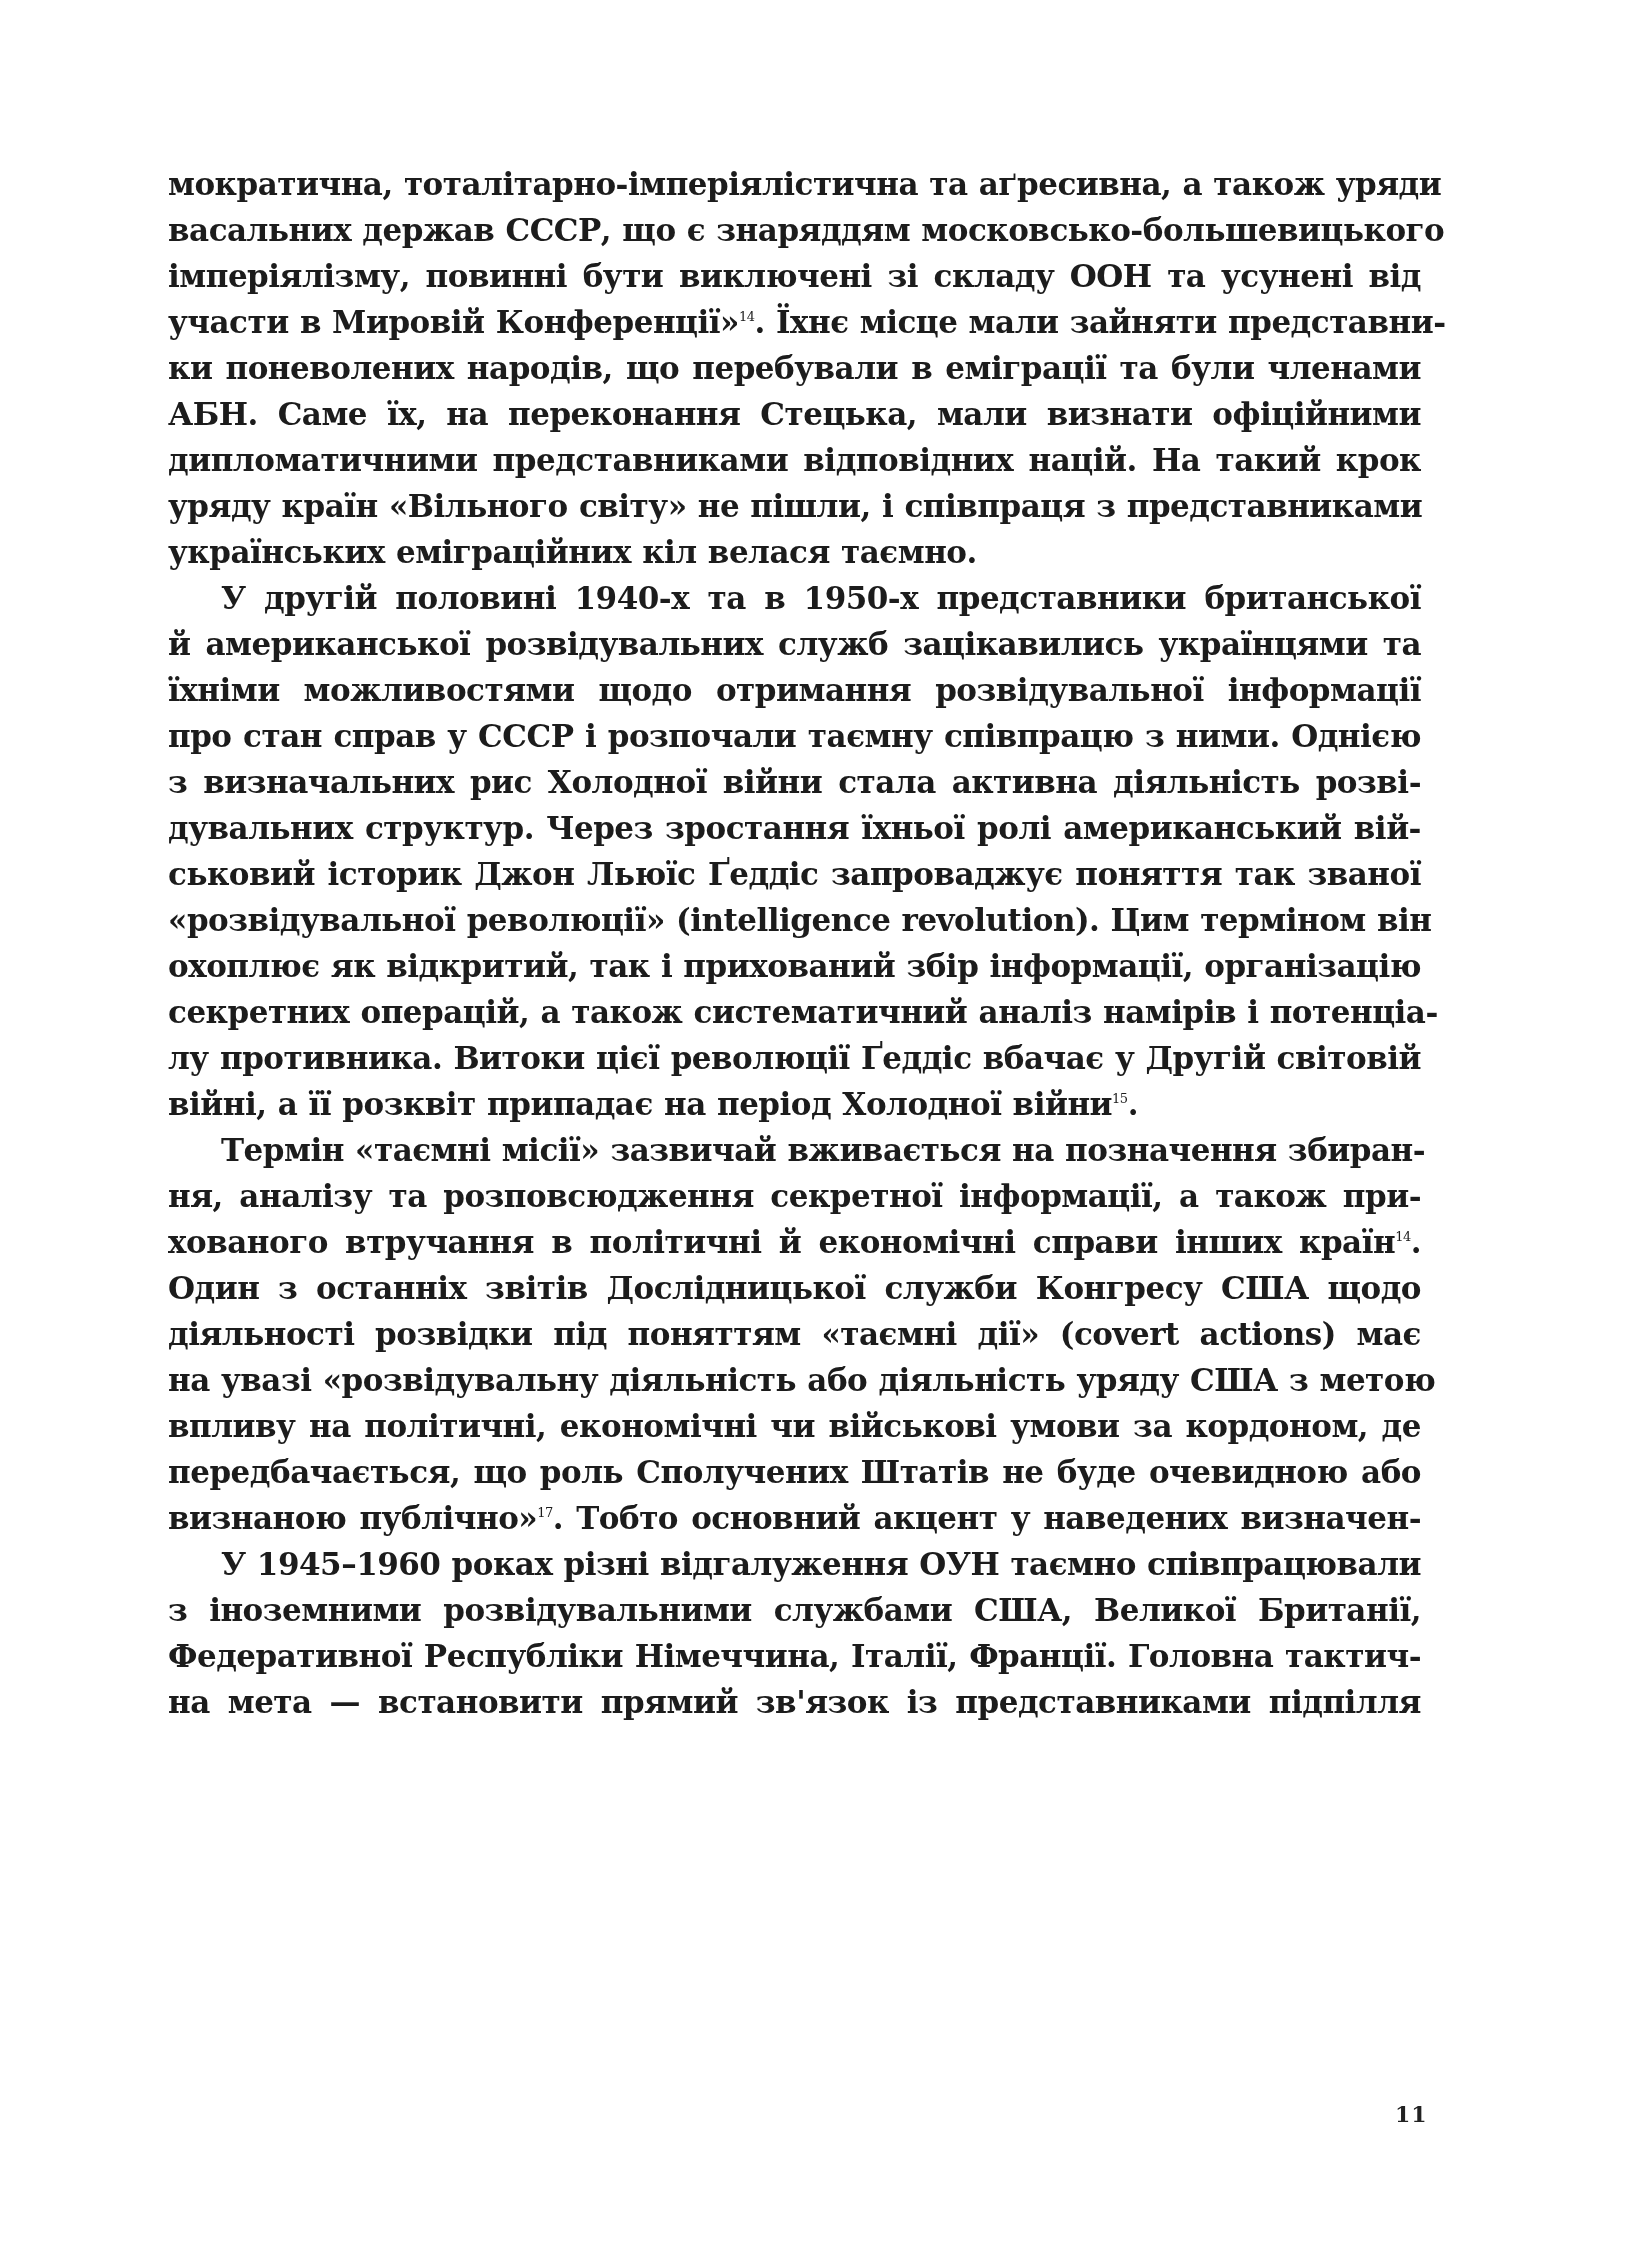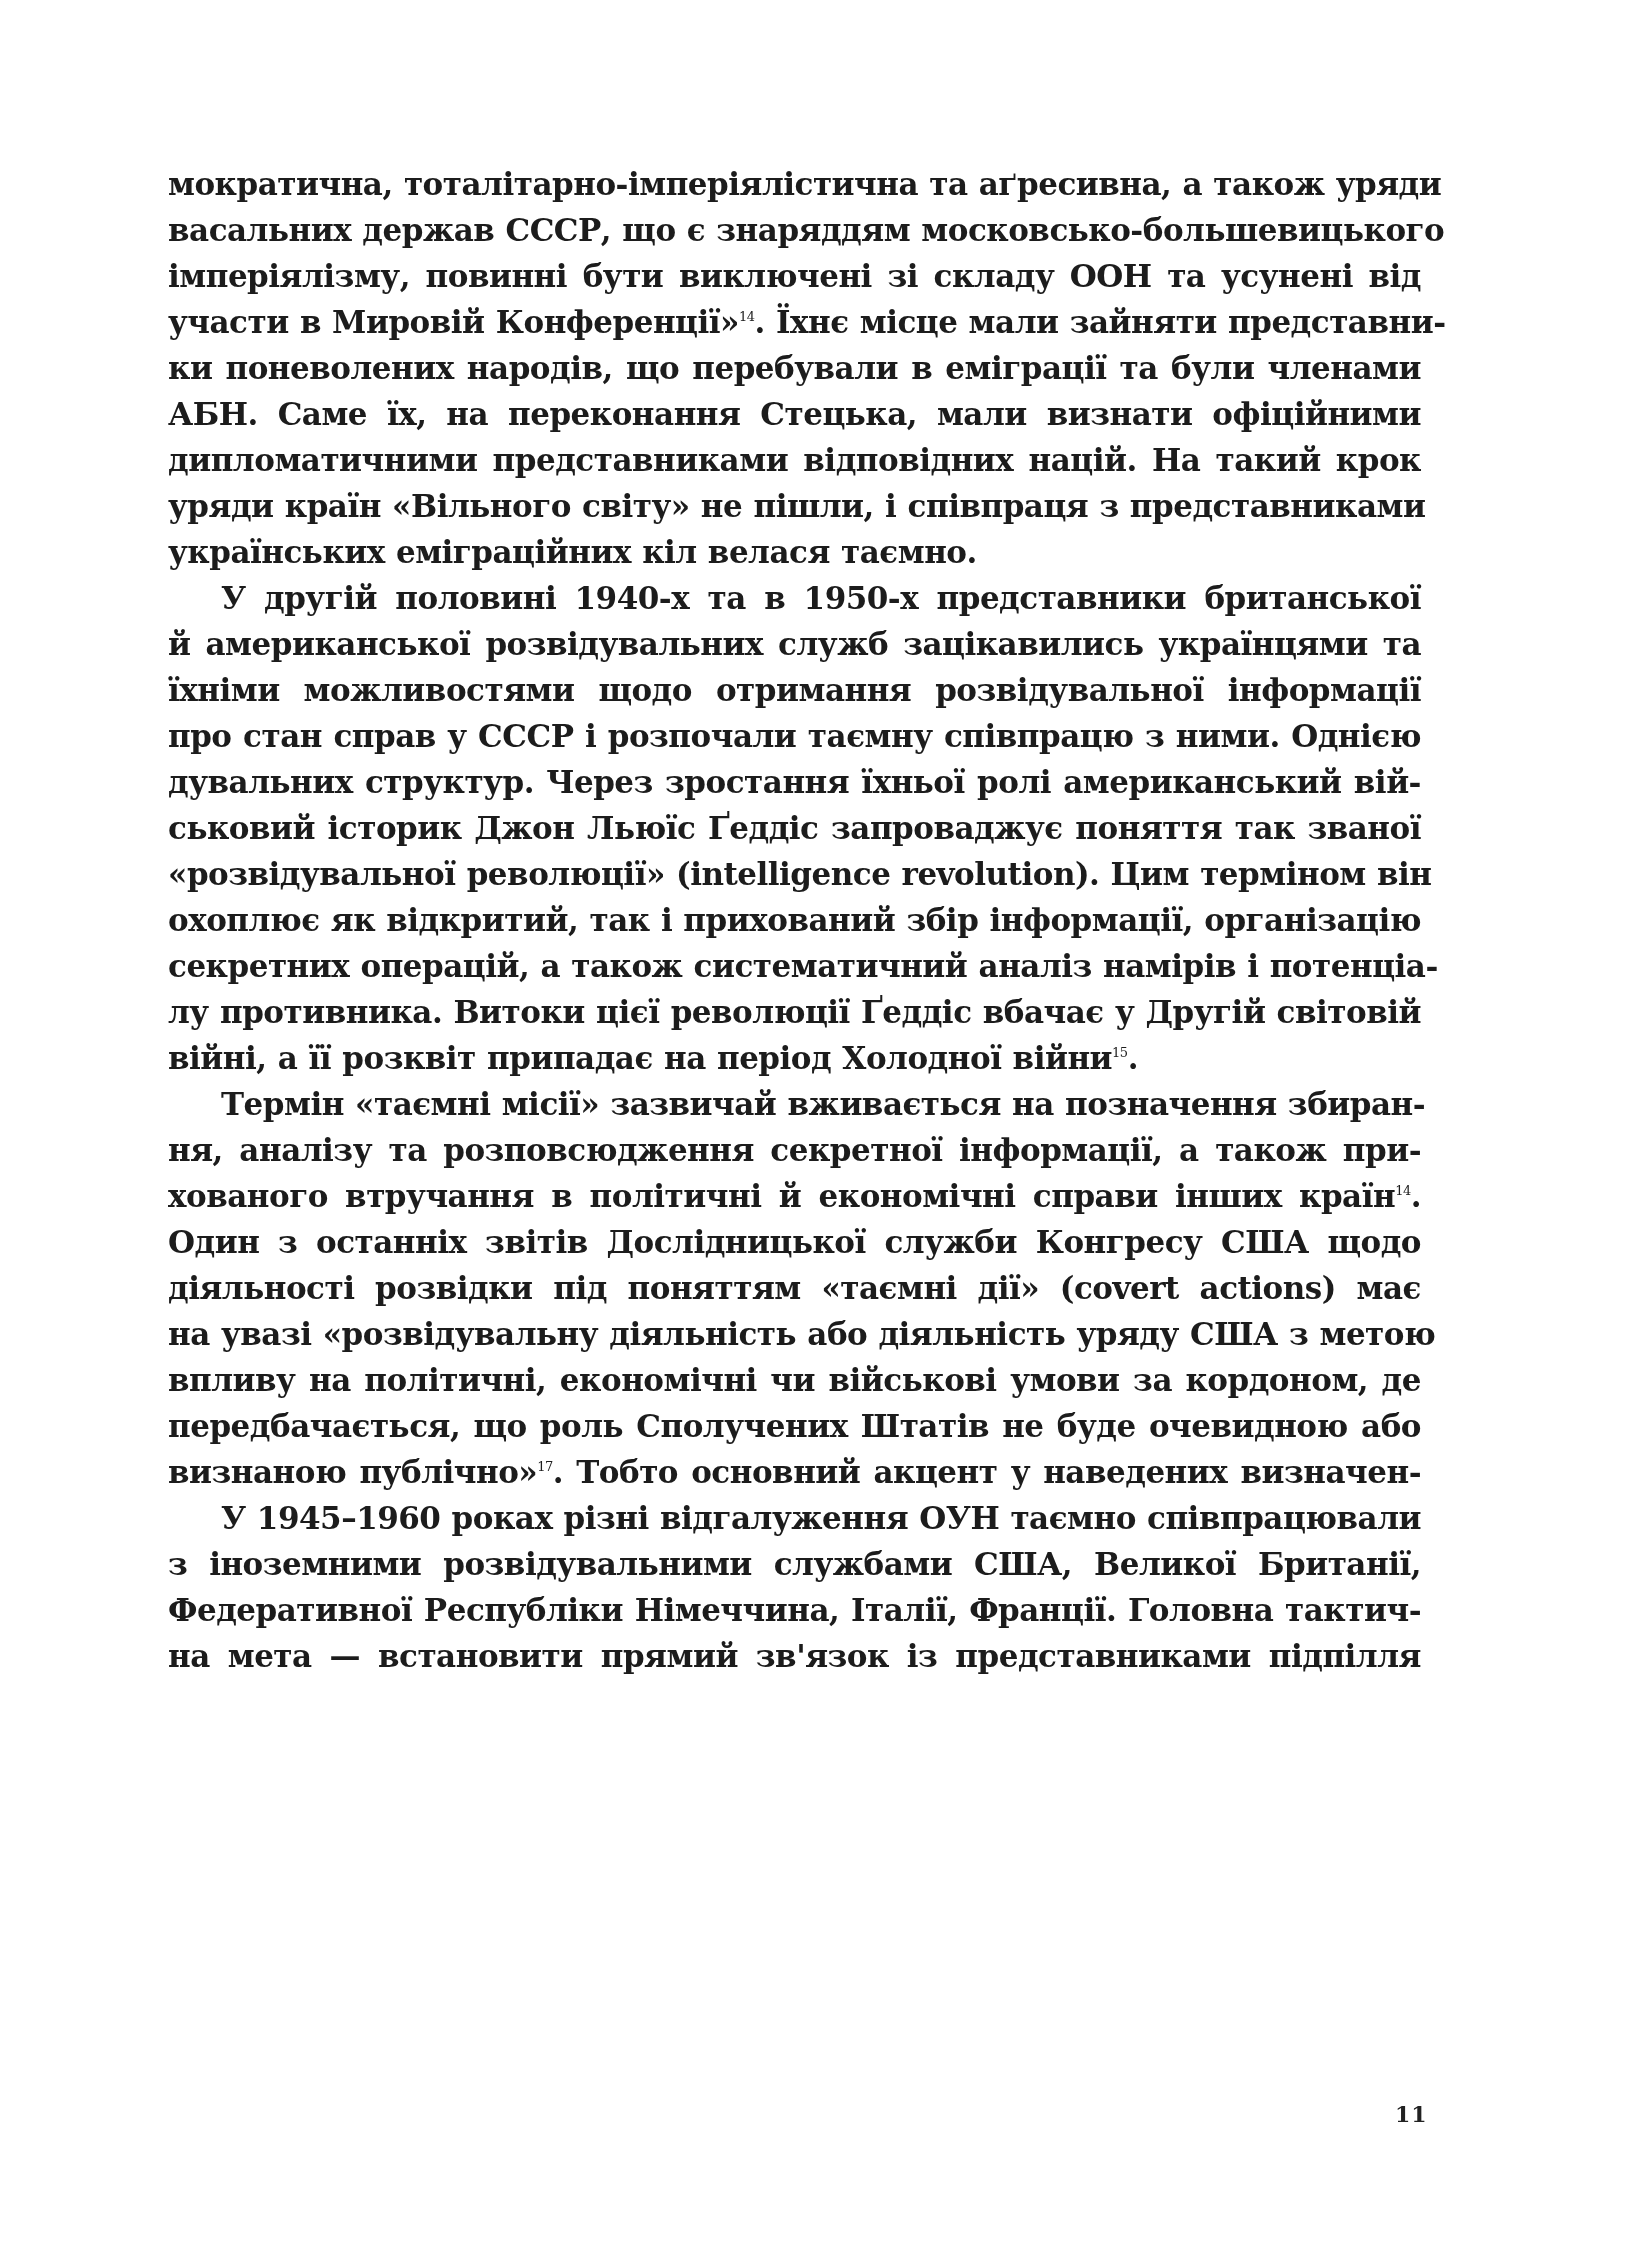--- a/index.html
+++ b/index.html
@@ -64,29 +64,30 @@
   <div class="text-block">
 
     <div>
       <span class="line">мократична, тоталітарно-імперіялістична та аґресивна, а також уряди</span>
       <span class="line">васальних держав СССР, що є знаряддям московсько-большевицького</span>
       <span class="line">імперіялізму, повинні бути виключені зі складу ООН та усунені від</span>
       <span class="line"><span>участи в Мировій Конференції»</span><sup>14</sup><span>. Їхнє місце мали зайняти представни-</span></span>
       <span class="line">ки поневолених народів, що перебували в еміграції та були членами</span>
       <span class="line">АБН. Саме їх, на переконання Стецька, мали визнати офіційними</span>
       <span class="line">дипломатичними представниками відповідних націй. На такий крок</span>
-      <span class="line">уряди країн «Вільного світу» не пішли, і співпраця з представниками</span>
+      <span class="line">уряду країн «Вільного світу» не пішли, і співпраця з представниками</span>
       <span class="line last">українських еміграційних кіл велася таємно.</span>
     </div>
 
     <div>
       <span class="line indent">У другій половині 1940-х та в 1950-х представники британської</span>
       <span class="line">й американської розвідувальних служб зацікавились українцями та</span>
       <span class="line">їхніми можливостями щодо отримання розвідувальної інформації</span>
       <span class="line">про стан справ у СССР і розпочали таємну співпрацю з ними. Однією</span>
+      <span class="line">з визначальних рис Холодної війни стала активна діяльність розві-</span>
       <span class="line">дувальних структур. Через зростання їхньої ролі американський вій-</span>
       <span class="line">ськовий історик Джон Льюїс Ґеддіс запроваджує поняття так званої</span>
       <span class="line">«розвідувальної революції» (intelligence revolution). Цим терміном він</span>
       <span class="line">охоплює як відкритий, так і прихований збір інформації, організацію</span>
       <span class="line">секретних операцій, а також систематичний аналіз намірів і потенціа-</span>
       <span class="line">лу противника. Витоки цієї революції Ґеддіс вбачає у Другій світовій</span>
       <span class="line last"><span>війні, а її розквіт припадає на період Холодної війни</span><sup>15</sup><span>.</span></span>
     </div>
 
     <div>

